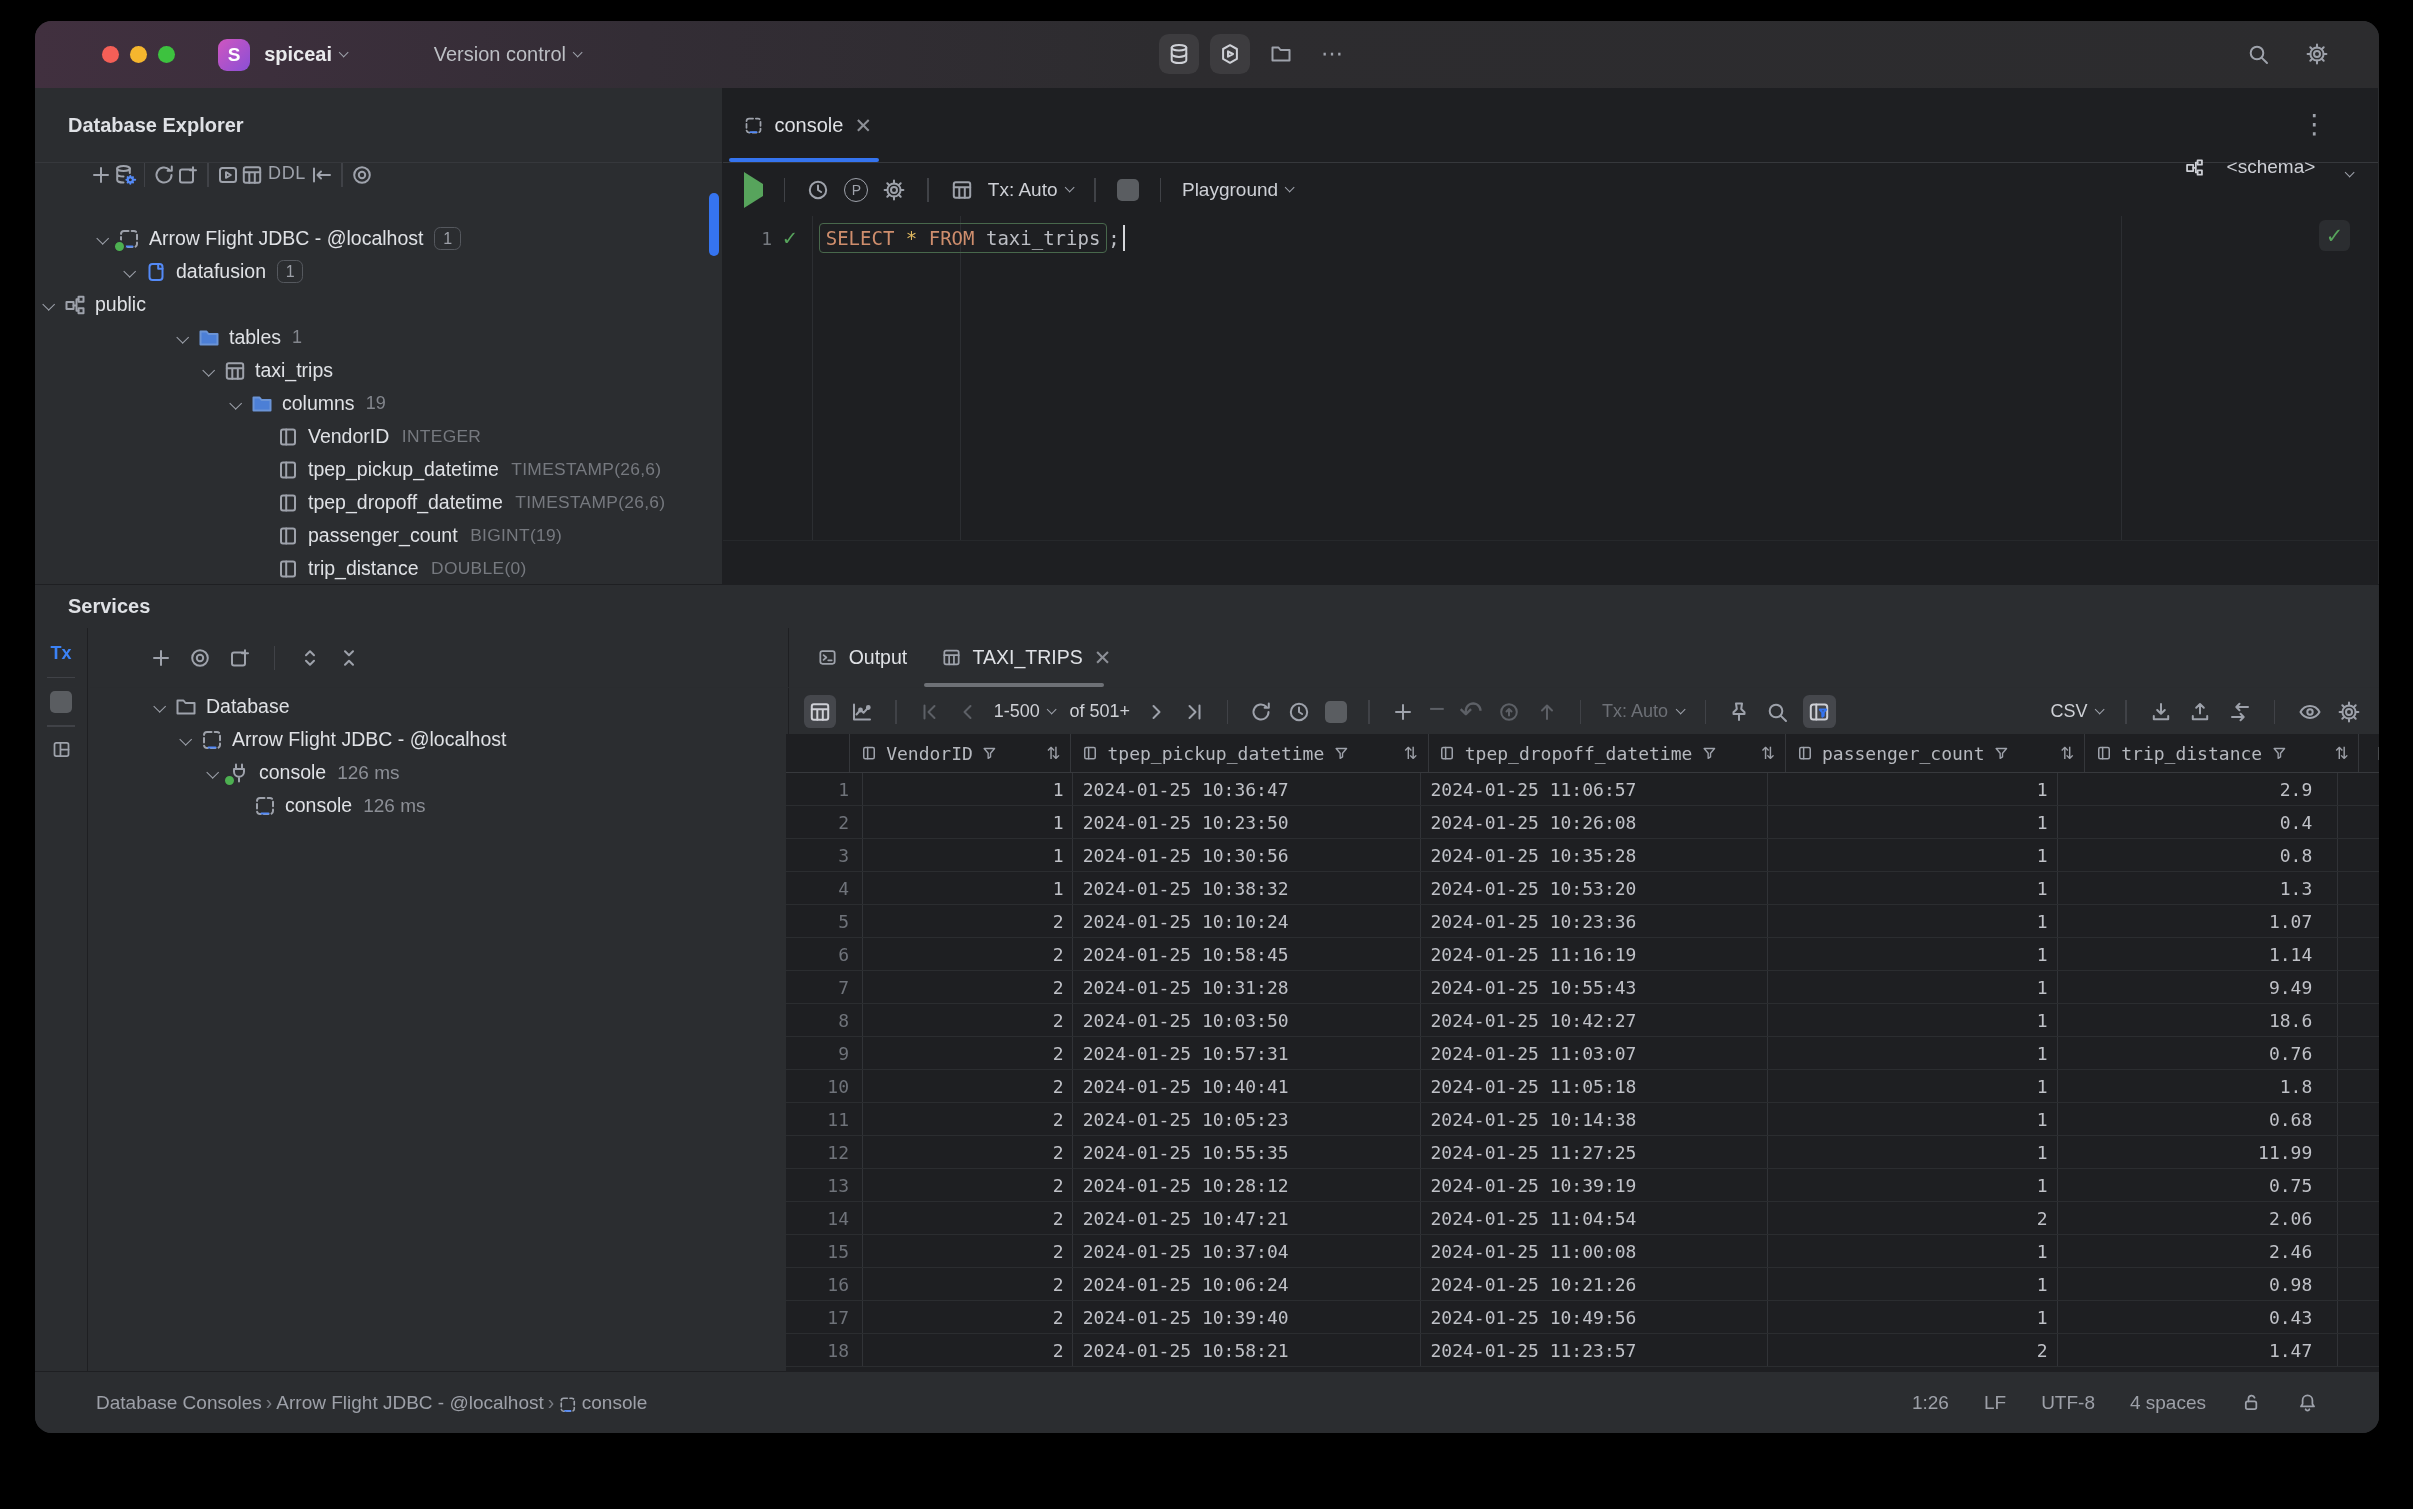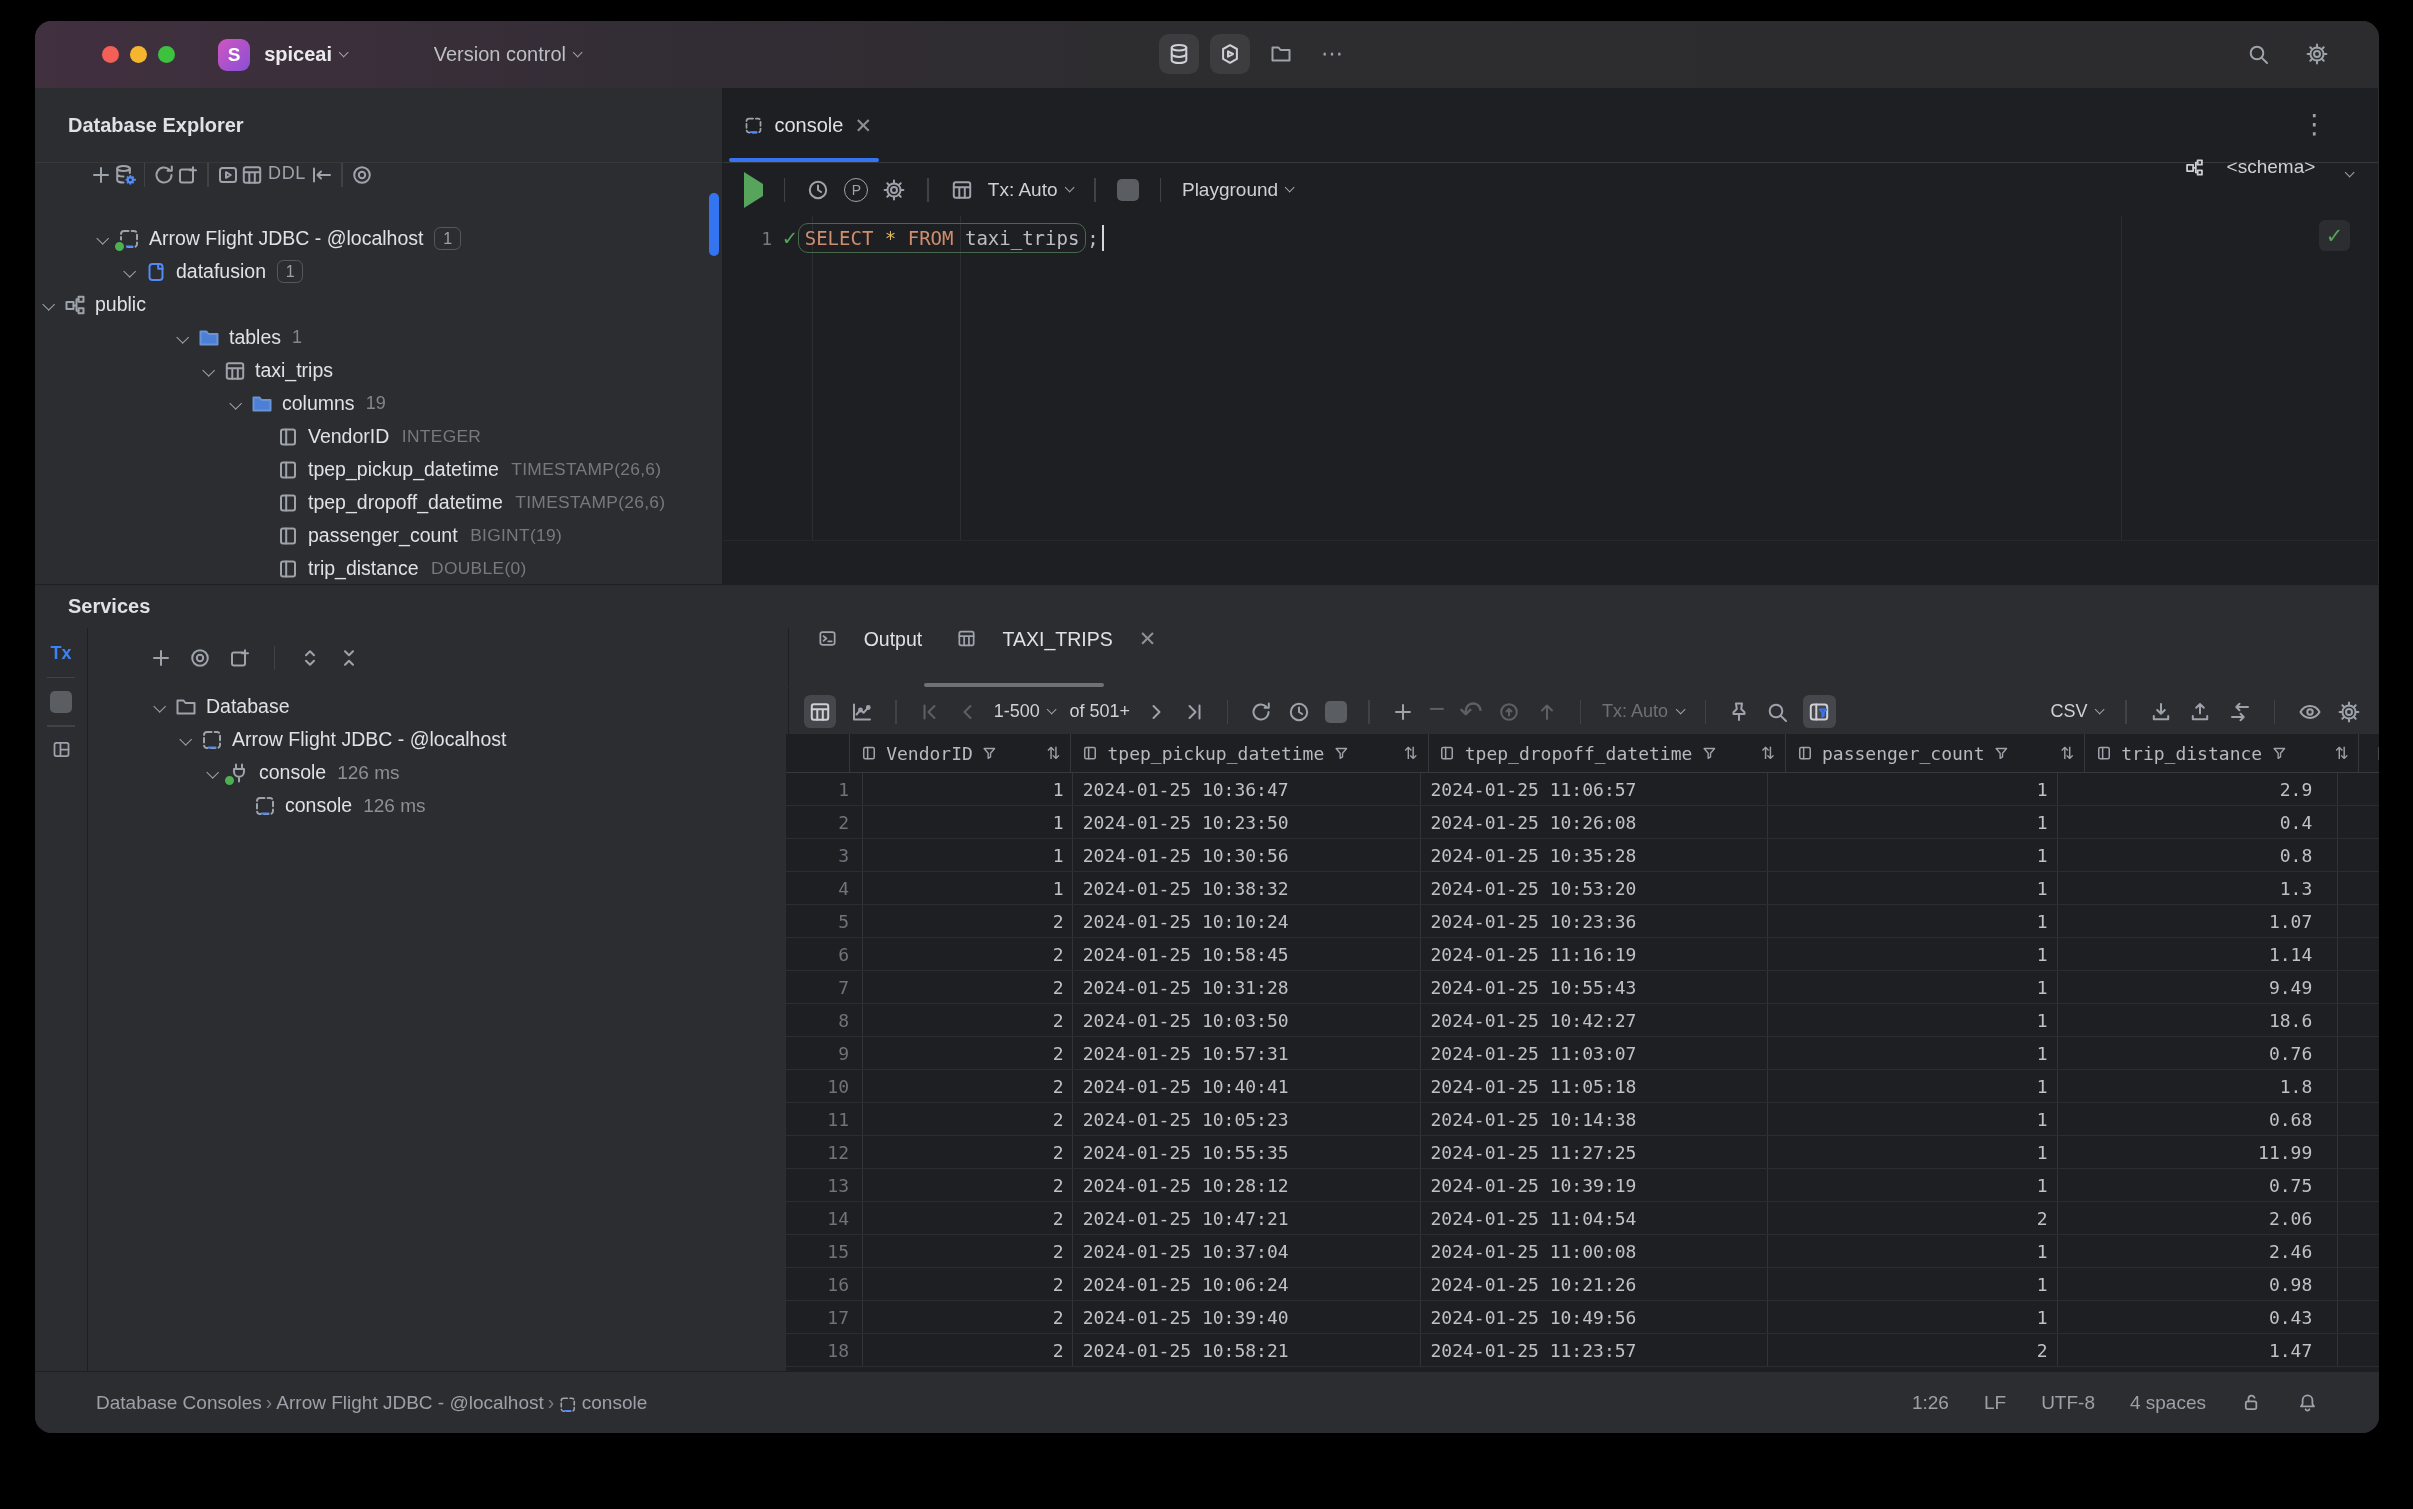--- a/index.html
+++ b/index.html
@@ -71,21 +71,21 @@
     display:flex;align-items:center;justify-content:center}
   .play{width:0;height:0;border-left:19.5px solid #57a45c;border-top:12px solid transparent;border-bottom:12px solid transparent}
   .schemasel{position:absolute;right:25px;top:68px;display:flex;align-items:flex-end;gap:22px}
   .editor{position:absolute;left:0;top:128px;right:0;bottom:0;background:#1e1f22;font-family:"DejaVu Sans Mono",monospace}
   .gutterline{position:absolute;left:89px;top:0;width:1.4px;height:324px;background:#2c2e32}
   .guide{position:absolute;width:1.4px;background:#2c2e32;top:0;height:324px}
   .ebottom{position:absolute;left:0;top:324px;right:0;height:1.4px;background:#26282b}
   .eline{position:absolute;left:0;top:5.6px;height:33px;display:flex;align-items:center;width:100%}
   .lnum{width:49px;text-align:right;color:#767a80;font-size:18px}
   .lcheck{color:#57a45c;font-size:19.5px;margin-left:9.8px;font-family:"Liberation Sans",sans-serif}
-  .stmt{border:1.4px solid #48684c;border-radius:10px;padding:2.8px 5.6px;font-size:19px;display:flex}
+  .stmt{margin-left:21px;border:1.4px solid #48684c;border-radius:4px;padding:2.8px 5.6px;font-size:19px;display:flex}
   .stmt span{white-space:pre}
   .kw{color:#cf8e6d}.star{color:#e0b860}.ident{color:#bcbec4}.semi{color:#bcbec4;font-size:19px;margin-left:1.4px}
   .cursor{width:2.1px;height:26.5px;background:#d4d6da;margin-left:2.8px}
   .annot{position:absolute;right:28px;top:4.2px;width:31px;height:31px;border-radius:6.3px;background:#2b2d30;
     display:flex;align-items:center;justify-content:center;color:#57a45c;font-size:21px;font-family:"Liberation Sans",sans-serif}
   
   .services{position:absolute;left:0;top:563px;width:100%;height:787px;background:#2b2d30;border-top:1.4px solid #1e1f22}
   .sheader{height:43px;display:flex;align-items:center;padding-left:33px;color:#dfe1e5;font-size:20px;font-weight:bold}
   .sbody{position:absolute;left:0;top:43px;right:0;bottom:0}
   .strip{position:absolute;left:0;top:0;width:52px;bottom:0;border-right:1.4px solid #1e1f22;
@@ -97,21 +97,21 @@
   .svrows{position:absolute;top:62px;left:0;right:0;bottom:0;overflow:hidden}
   .svrow{display:flex;align-items:center;height:33px;position:relative}
   .svrow .tlabel{font-size:19.5px}
   .stime{color:#8c8f96;font-size:19px;margin-left:11px}
   .svsel{position:absolute;left:10.5px;right:8.4px;top:1.4px;bottom:1.4px;background:#494c51;border-radius:7px;z-index:0}
   .svrow>*{position:relative;z-index:1}
   .sl0{padding-left:56px}.sl1{padding-left:82px}.sl2{padding-left:109px}.sl3{padding-left:135px}
   
   .results{position:absolute;left:751px;top:0;right:0;bottom:0;overflow:hidden}
   .rtabbar{height:59px;display:flex;align-items:center;padding-left:14px;border-bottom:1.4px solid #2a2c2f;position:relative}
-  .rtab{display:flex;gap:26px;padding:0 16.7px;height:100%}
+  .rtab{display:flex;align-items:center;gap:11px;padding:0 16.7px;height:100%}
   .rtab .tlbl{color:#dfe1e5;font-size:19.5px}
   .underline-gray{position:absolute;left:138px;bottom:0;width:180px;height:4.2px;border-radius:2.1px;background:#6e7176}
   .rtoolbar{height:47px;display:flex;align-items:center;padding-left:18px;gap:14px;position:relative}
   .rtb-active{background:#45474c;border-radius:6.3px;padding:4.2px}
   .pager{color:#cfd1d6;font-size:18px;display:flex;align-items:center}
   .rright{position:absolute;right:18px;top:0;height:100%;display:flex;align-items:center;gap:15.3px}
   .grid{position:absolute;left:0;top:106px;right:0;bottom:0;background:#1e1f22;
     font-family:"DejaVu Sans Mono",monospace;overflow:hidden}
   .ghead{display:flex;height:38px;border-bottom:1.4px solid #37393d;align-items:stretch}
   .gh{display:flex;align-items:center;gap:8.4px;padding:0 9.8px;border-right:1.4px solid #35373b;

